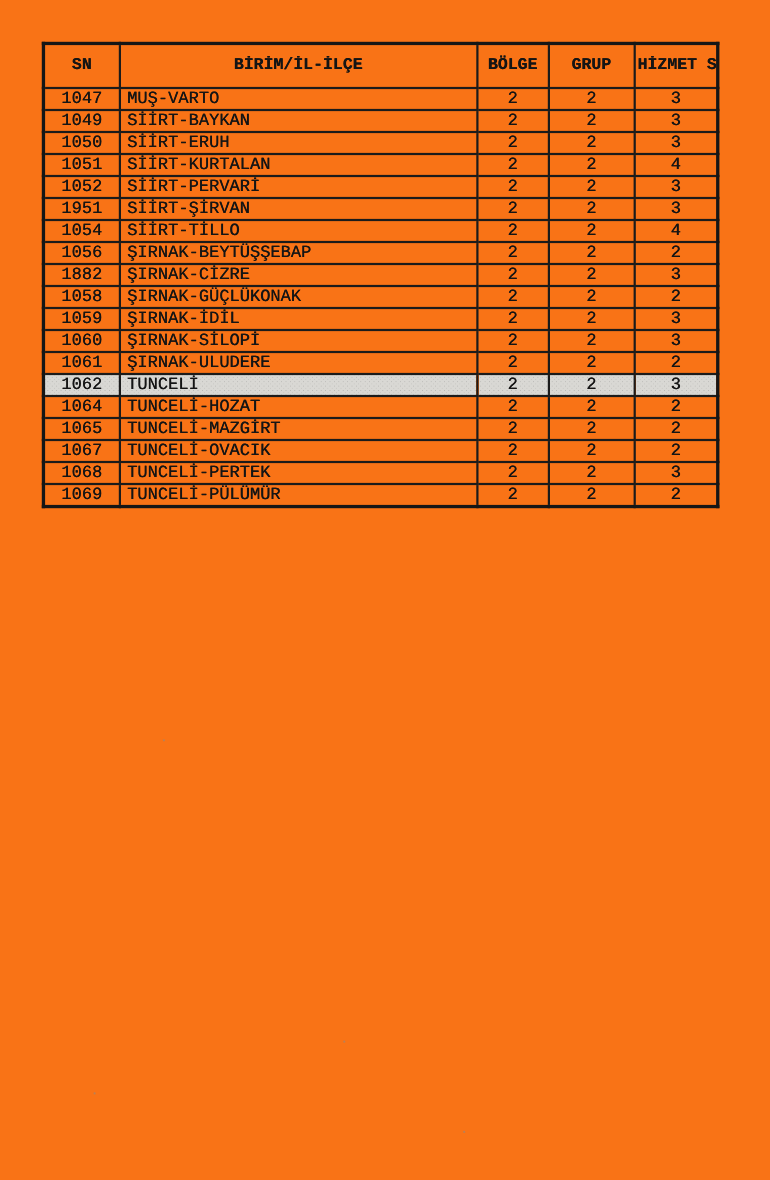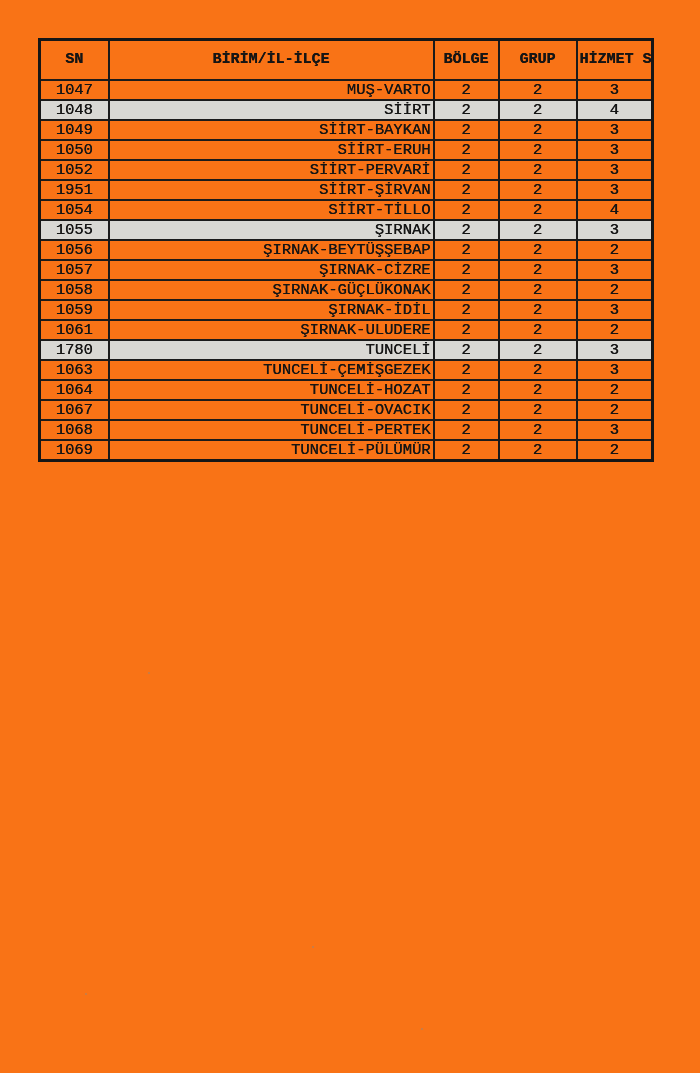--- a/index.html
+++ b/index.html
@@ -47,21 +47,21 @@
     vertical-align: middle;
     padding: 0 2px;
   }
   .doc-table td.cell-sn,
   .doc-table td.cell-bolge,
   .doc-table td.cell-grup,
   .doc-table td.cell-hizmet {
     text-align: center;
   }
   .doc-table td.cell-birim {
-    text-align: right;
+    text-align: left;
     padding-left: 6px;
   }
   tr.highlight td {
     background-color: var(--highlight, #d9d8d4);
     background-image:
       radial-gradient(rgba(120,120,116,0.35) 14%, rgba(0,0,0,0) 16%),
       radial-gradient(rgba(150,150,146,0.30) 14%, rgba(0,0,0,0) 16%);
     background-size: 4px 4px, 4px 4px;
     background-position: 0 0, 2px 2px;
   }
@@ -98,121 +98,121 @@
       </tr>
     </thead>
     <tbody>
         <tr>
           <td class="cell-sn">1047</td>
           <td class="cell-birim">MUŞ-VARTO</td>
           <td class="cell-bolge">2</td>
           <td class="cell-grup">2</td>
           <td class="cell-hizmet">3</td>
         </tr>
-        <tr class="highlight">
-          <td class="cell-sn">1048</td>
-          <td class="cell-birim">SİİRT</td>
-          <td class="cell-bolge">2</td>
-          <td class="cell-grup">2</td>
-          <td class="cell-hizmet">4</td>
-        </tr>
         <tr>
           <td class="cell-sn">1049</td>
           <td class="cell-birim">SİİRT-BAYKAN</td>
           <td class="cell-bolge">2</td>
           <td class="cell-grup">2</td>
           <td class="cell-hizmet">3</td>
         </tr>
         <tr>
           <td class="cell-sn">1050</td>
           <td class="cell-birim">SİİRT-ERUH</td>
           <td class="cell-bolge">2</td>
           <td class="cell-grup">2</td>
           <td class="cell-hizmet">3</td>
         </tr>
         <tr>
+          <td class="cell-sn">1051</td>
+          <td class="cell-birim">SİİRT-KURTALAN</td>
+          <td class="cell-bolge">2</td>
+          <td class="cell-grup">2</td>
+          <td class="cell-hizmet">4</td>
+        </tr>
+        <tr>
           <td class="cell-sn">1052</td>
           <td class="cell-birim">SİİRT-PERVARİ</td>
           <td class="cell-bolge">2</td>
           <td class="cell-grup">2</td>
           <td class="cell-hizmet">3</td>
         </tr>
         <tr>
           <td class="cell-sn">1951</td>
           <td class="cell-birim">SİİRT-ŞİRVAN</td>
           <td class="cell-bolge">2</td>
           <td class="cell-grup">2</td>
           <td class="cell-hizmet">3</td>
         </tr>
         <tr>
           <td class="cell-sn">1054</td>
           <td class="cell-birim">SİİRT-TİLLO</td>
           <td class="cell-bolge">2</td>
           <td class="cell-grup">2</td>
           <td class="cell-hizmet">4</td>
         </tr>
-        <tr class="highlight">
-          <td class="cell-sn">1055</td>
-          <td class="cell-birim">ŞIRNAK</td>
-          <td class="cell-bolge">2</td>
-          <td class="cell-grup">2</td>
-          <td class="cell-hizmet">3</td>
-        </tr>
         <tr>
           <td class="cell-sn">1056</td>
           <td class="cell-birim">ŞIRNAK-BEYTÜŞŞEBAP</td>
           <td class="cell-bolge">2</td>
           <td class="cell-grup">2</td>
           <td class="cell-hizmet">2</td>
         </tr>
         <tr>
-          <td class="cell-sn">1057</td>
+          <td class="cell-sn">1882</td>
           <td class="cell-birim">ŞIRNAK-CİZRE</td>
           <td class="cell-bolge">2</td>
           <td class="cell-grup">2</td>
           <td class="cell-hizmet">3</td>
         </tr>
         <tr>
           <td class="cell-sn">1058</td>
           <td class="cell-birim">ŞIRNAK-GÜÇLÜKONAK</td>
           <td class="cell-bolge">2</td>
           <td class="cell-grup">2</td>
           <td class="cell-hizmet">2</td>
         </tr>
         <tr>
           <td class="cell-sn">1059</td>
           <td class="cell-birim">ŞIRNAK-İDİL</td>
           <td class="cell-bolge">2</td>
           <td class="cell-grup">2</td>
           <td class="cell-hizmet">3</td>
         </tr>
         <tr>
+          <td class="cell-sn">1060</td>
+          <td class="cell-birim">ŞIRNAK-SİLOPİ</td>
+          <td class="cell-bolge">2</td>
+          <td class="cell-grup">2</td>
+          <td class="cell-hizmet">3</td>
+        </tr>
+        <tr>
           <td class="cell-sn">1061</td>
           <td class="cell-birim">ŞIRNAK-ULUDERE</td>
           <td class="cell-bolge">2</td>
           <td class="cell-grup">2</td>
           <td class="cell-hizmet">2</td>
         </tr>
         <tr class="highlight">
-          <td class="cell-sn">1780</td>
+          <td class="cell-sn">1062</td>
           <td class="cell-birim">TUNCELİ</td>
-          <td class="cell-bolge">2</td>
-          <td class="cell-grup">2</td>
-          <td class="cell-hizmet">3</td>
-        </tr>
-        <tr>
-          <td class="cell-sn">1063</td>
-          <td class="cell-birim">TUNCELİ-ÇEMİŞGEZEK</td>
           <td class="cell-bolge">2</td>
           <td class="cell-grup">2</td>
           <td class="cell-hizmet">3</td>
         </tr>
         <tr>
           <td class="cell-sn">1064</td>
           <td class="cell-birim">TUNCELİ-HOZAT</td>
+          <td class="cell-bolge">2</td>
+          <td class="cell-grup">2</td>
+          <td class="cell-hizmet">2</td>
+        </tr>
+        <tr>
+          <td class="cell-sn">1065</td>
+          <td class="cell-birim">TUNCELİ-MAZGİRT</td>
           <td class="cell-bolge">2</td>
           <td class="cell-grup">2</td>
           <td class="cell-hizmet">2</td>
         </tr>
         <tr>
           <td class="cell-sn">1067</td>
           <td class="cell-birim">TUNCELİ-OVACIK</td>
           <td class="cell-bolge">2</td>
           <td class="cell-grup">2</td>
           <td class="cell-hizmet">2</td>

